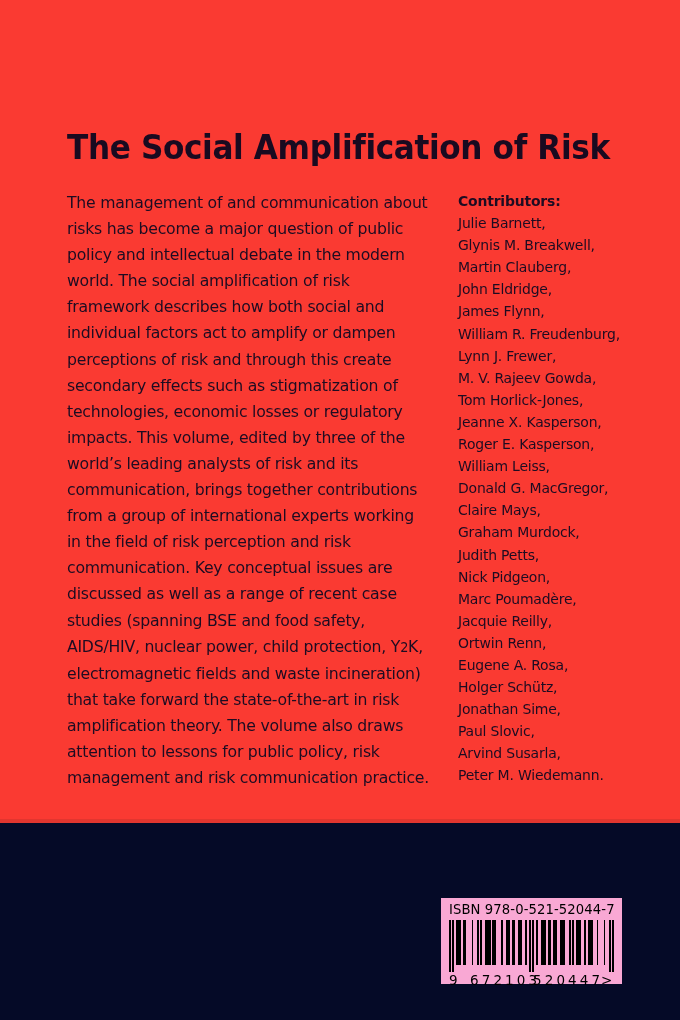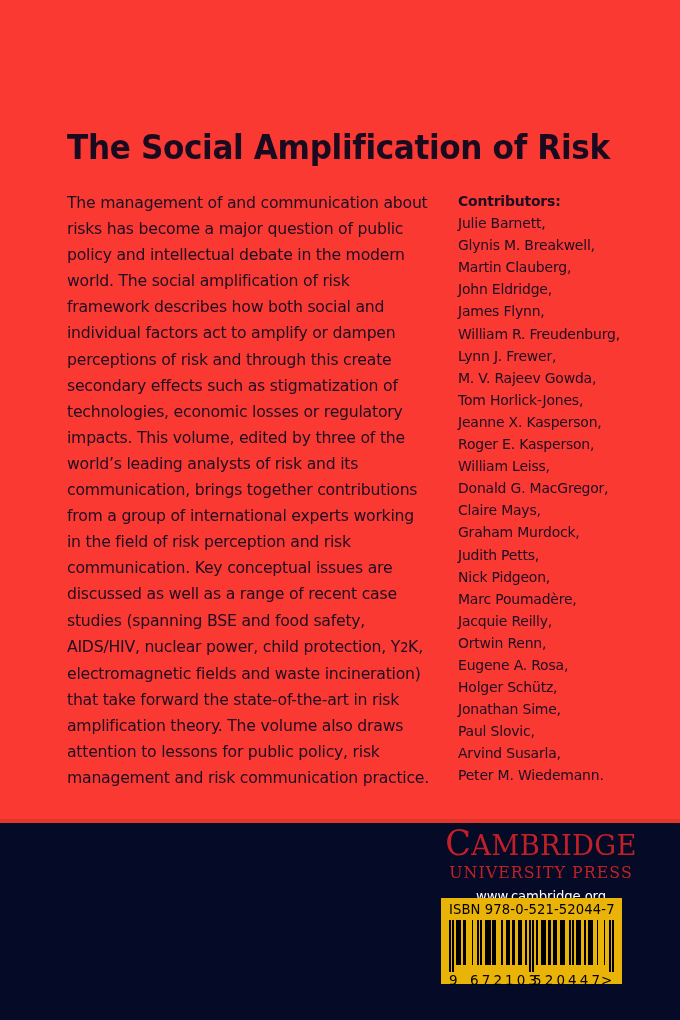--- a/index.html
+++ b/index.html
@@ -143,21 +143,21 @@
     margin-top: 3px;
   }
 
   
   #barcode-box {
     position: absolute;
     left: 441px;
     top: 898px;
     width: 181px;
     height: 86px;
-    background: #eab308;
+    background: #f9a8d4;
     box-sizing: border-box;
     padding: 4px 8px 2px 8px;
   }
   #isbn-text {
     color: #000000;
     font-family: "DejaVu Sans", sans-serif;
     font-size: 13.2px;
     letter-spacing: 0.1px;
     line-height: 16px;
     text-align: center;
@@ -237,25 +237,20 @@
       <span class="contributor-name">Eugene A. Rosa,</span>
       <span class="contributor-name">Holger Schütz,</span>
       <span class="contributor-name">Jonathan Sime,</span>
       <span class="contributor-name">Paul Slovic,</span>
       <span class="contributor-name">Arvind Susarla,</span>
       <span class="contributor-name">Peter M. Wiedemann.</span>
     </div>
 
   <div id="navy-panel"></div>
 
-  <div id="publisher-block">
-    <div id="cup-name"><span class="cap">C</span><span>AMBRIDGE</span></div>
-    <div id="cup-press">UNIVERSITY PRESS</div>
-    <div id="cup-url">www.cambridge.org</div>
-  </div>
 
   <div id="barcode-box">
     <div id="isbn-text">ISBN  978-0-521-52044-7</div>
     <div id="barcode-bars">
         <span class="guard" style="left: 0px; width: 1.74px;"></span>
         <span class="guard" style="left: 3.47px; width: 1.74px;"></span>
         <span style="left: 6.95px; width: 5.21px;"></span>
         <span style="left: 13.89px; width: 3.47px;"></span>
         <span style="left: 22.58px; width: 1.74px;"></span>
         <span style="left: 27.79px; width: 1.74px;"></span>

